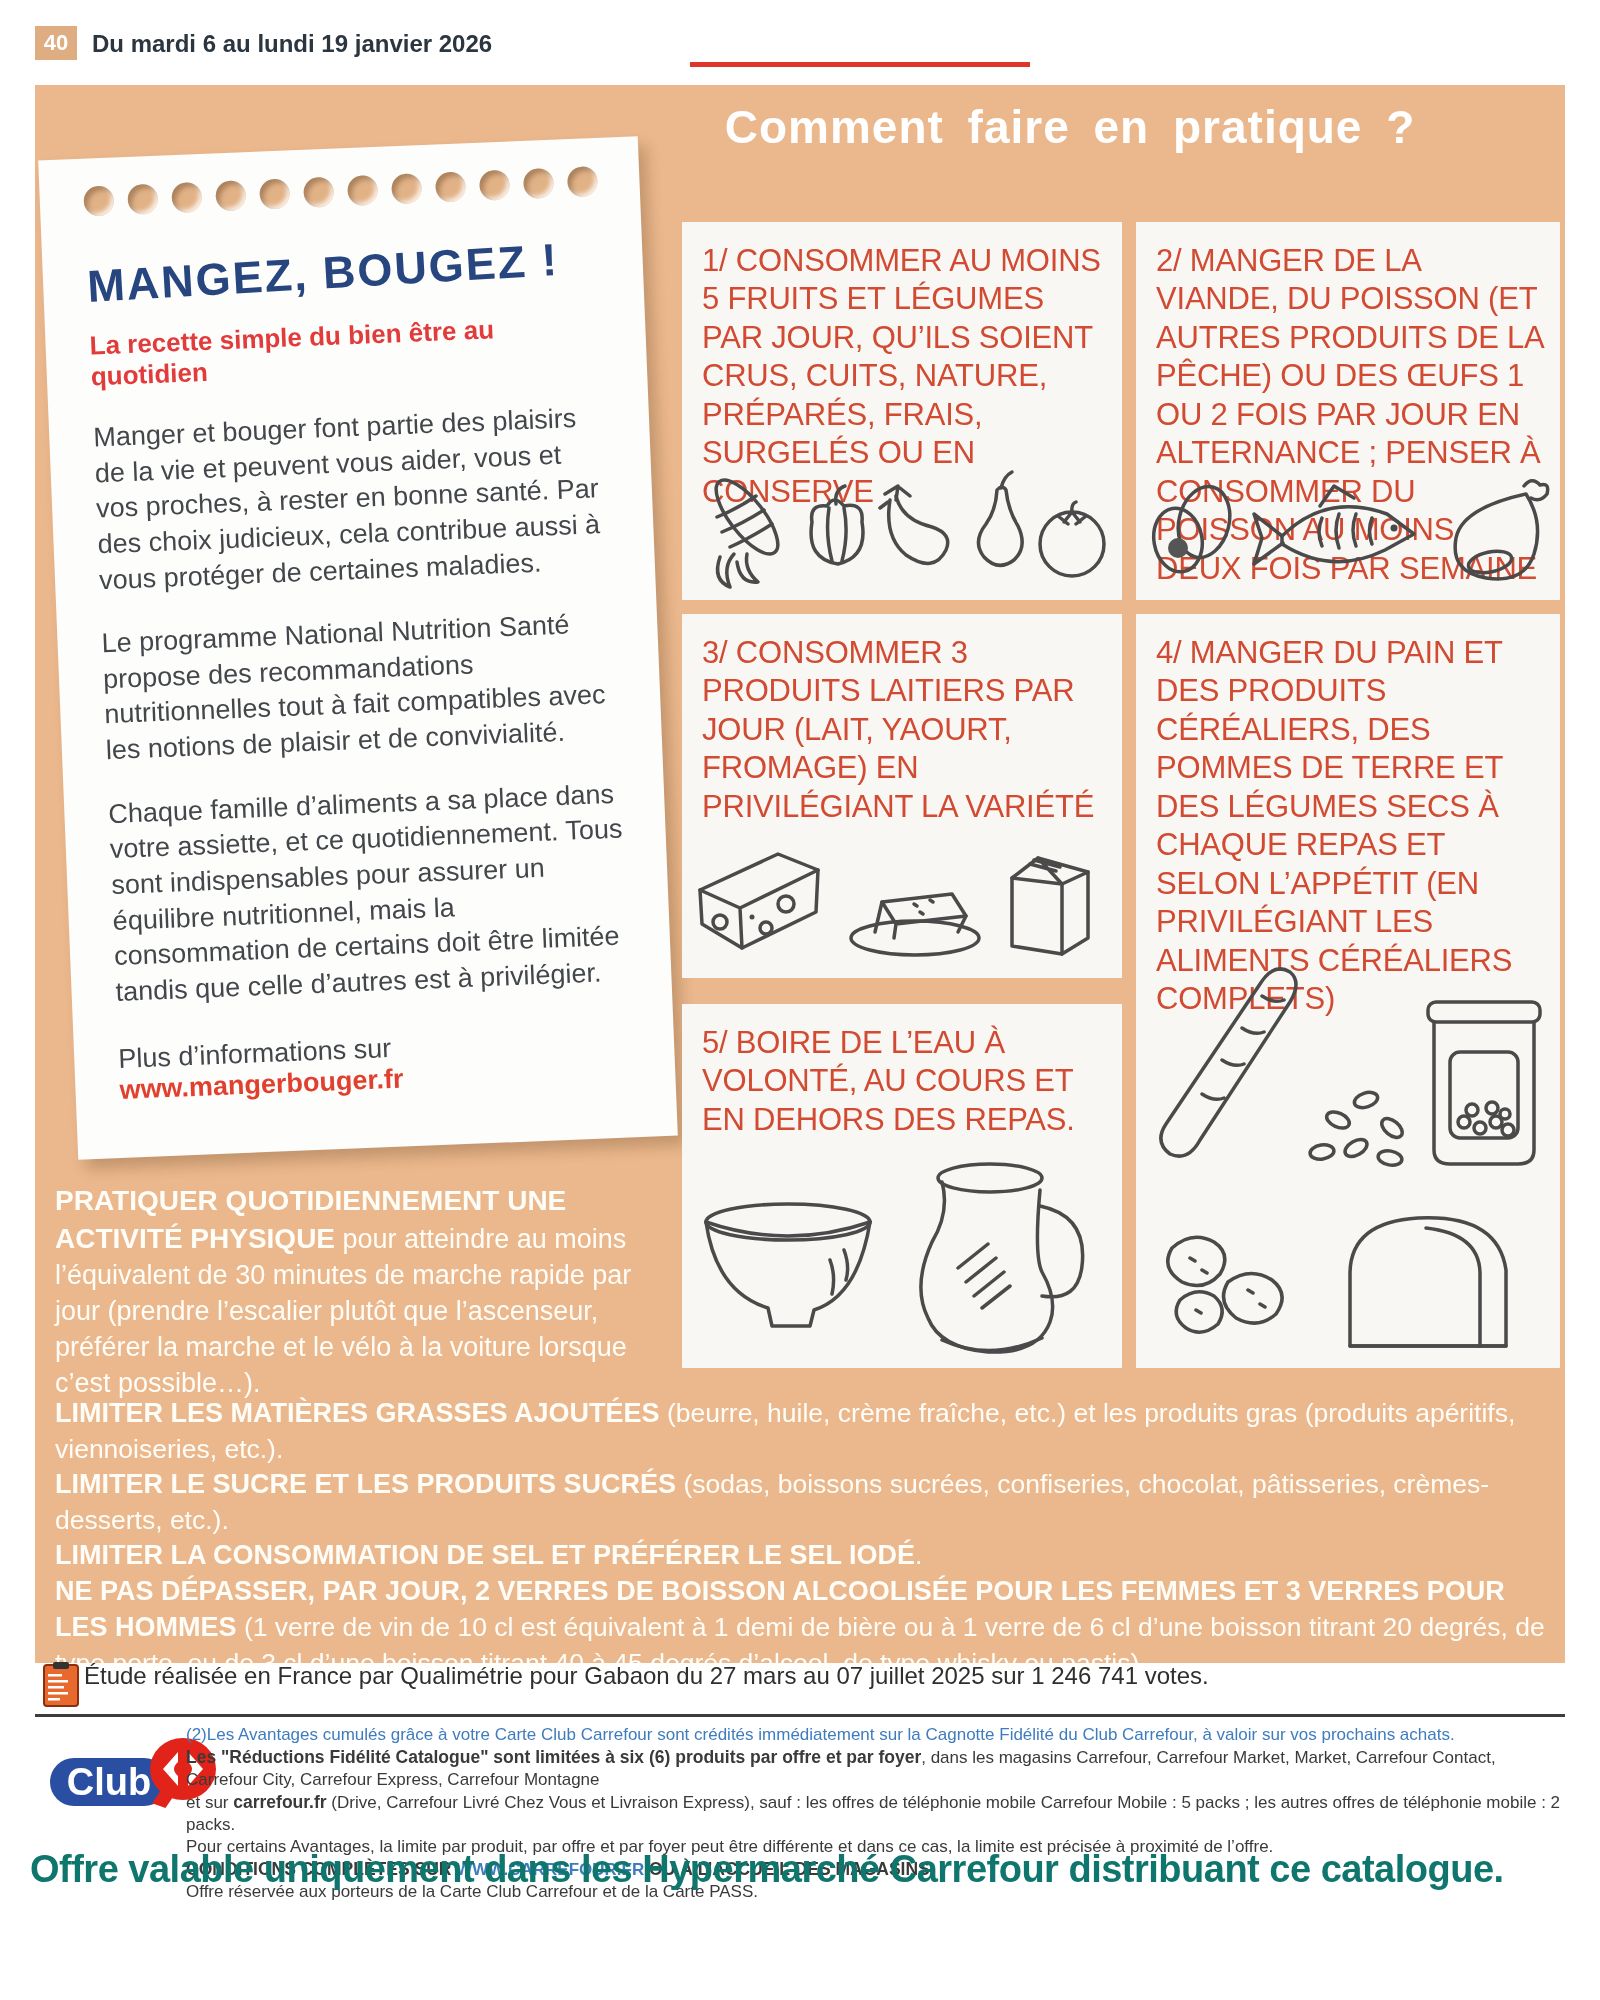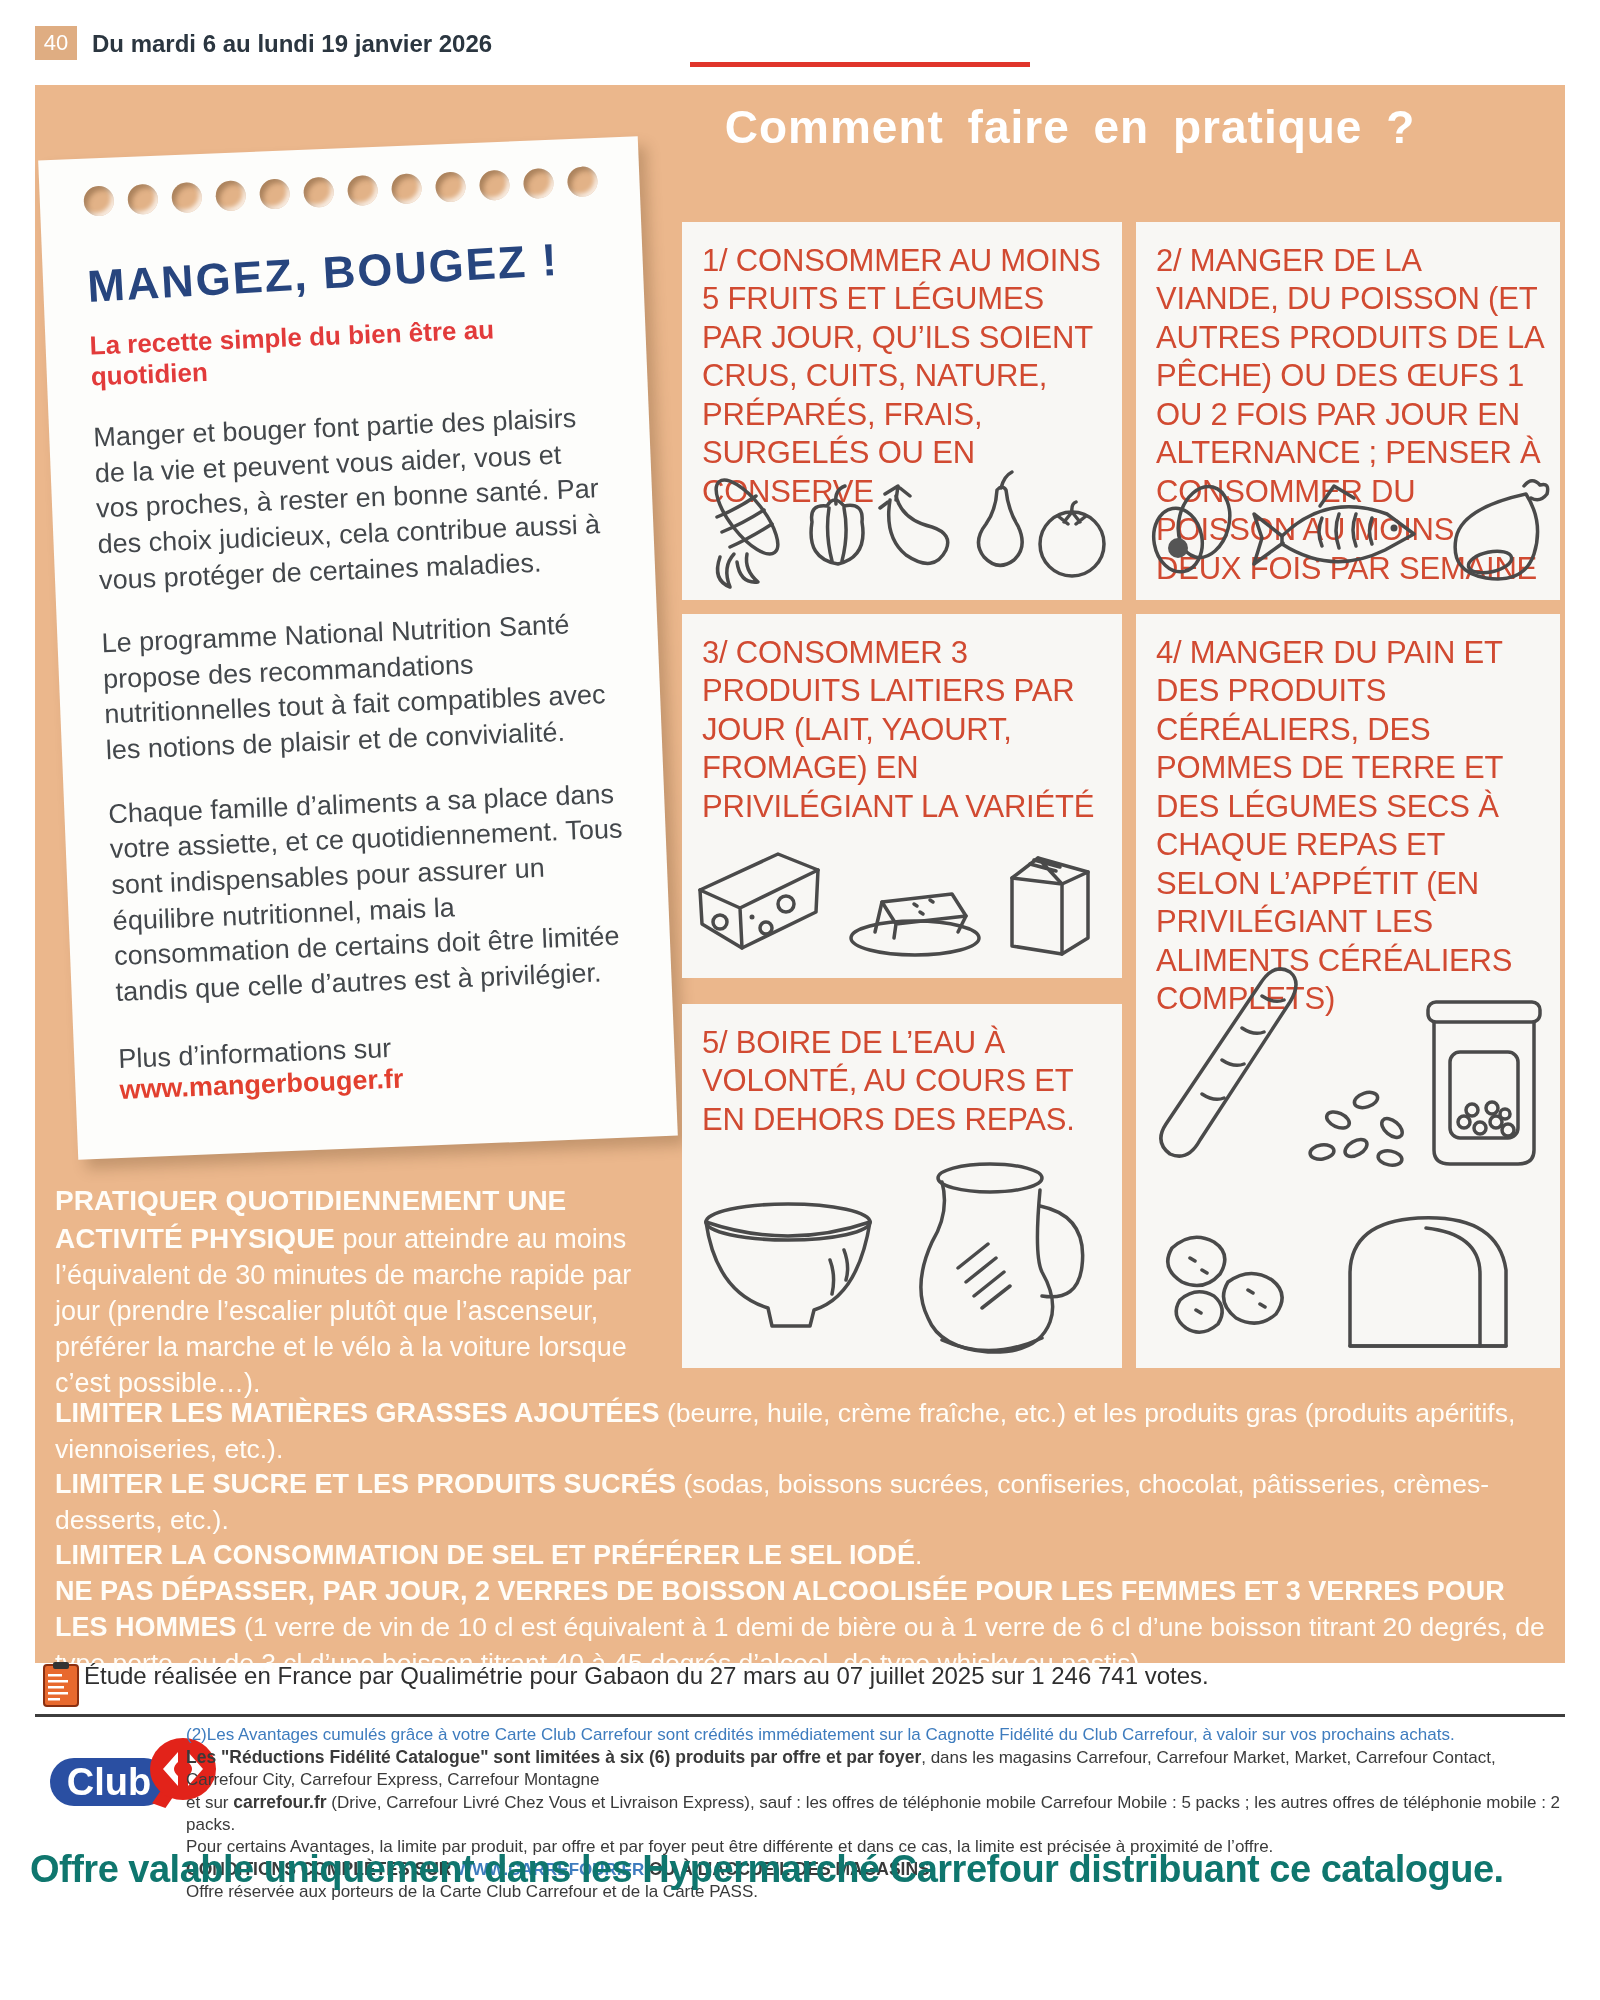--- a/index.html
+++ b/index.html
@@ -1,21 +1,21 @@
 <!DOCTYPE html>
 <html><head>
 <meta charset="utf-8">
 <style>
   * { margin:0; padding:0; box-sizing:border-box; }
   body { background:#ffffff; font-family:"Liberation Sans", sans-serif; }
   .page { position:relative; width:1600px; height:2000px; background:#ffffff; overflow:hidden; }
 
   
   .page-num { position:absolute; left:35px; top:26px; width:42px; height:34px;
-    background:#dfad82; color:#ffffff; font-weight:normal; font-size:22px;
+    background:#dfad82; color:#ffffff; font-weight:bold; font-size:22px;
     display:flex; align-items:center; justify-content:center; }
   .header-date { position:absolute; left:92px; top:30px; color:#2b3640; font-weight:bold; font-size:24px; }
   .red-rule { position:absolute; left:690px; top:62px; width:340px; height:5px; background:#e0352b; }
 
   
   .tan { position:absolute; left:35px; top:85px; width:1530px; height:1578px; background:#ebb78c; }
 
   .practice-title { position:absolute; left:575px; top:100px; width:990px;
     color:#ffffff; font-weight:bold; font-size:46px; letter-spacing:1px; word-spacing:10px; text-align:center; }
 

